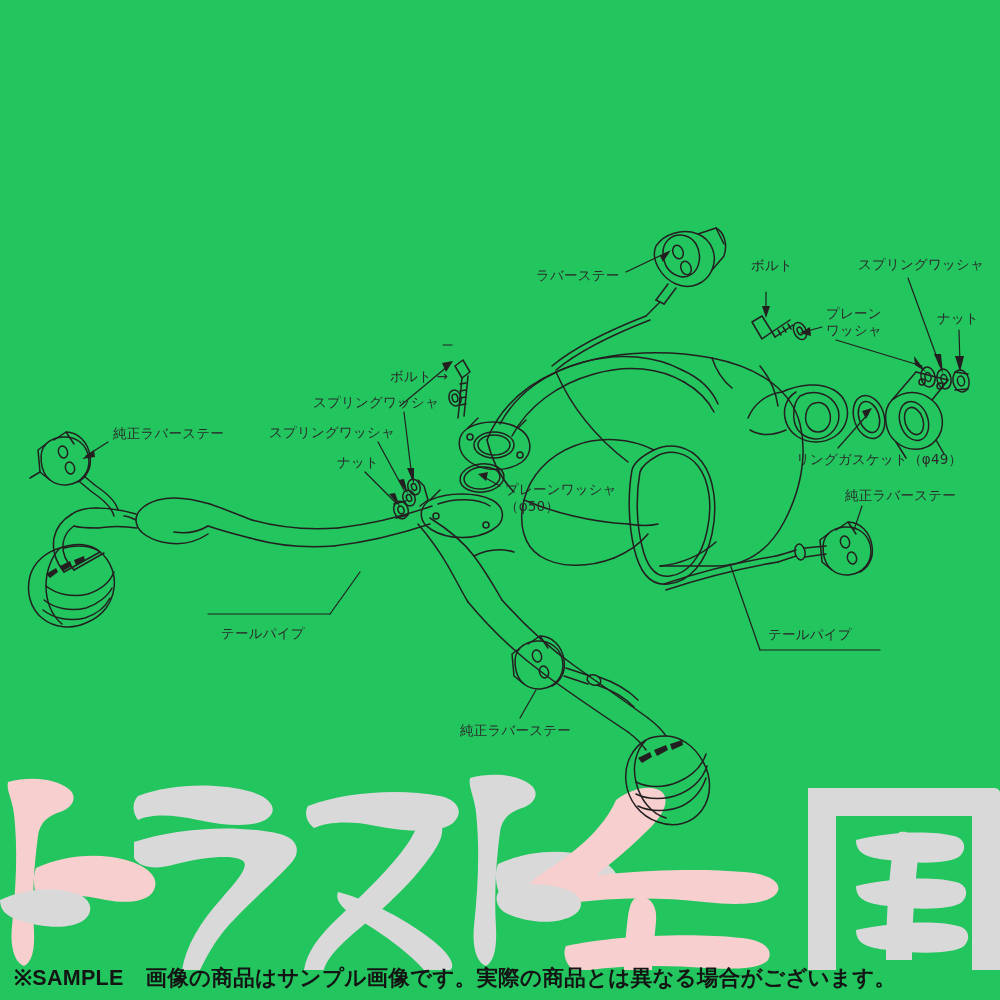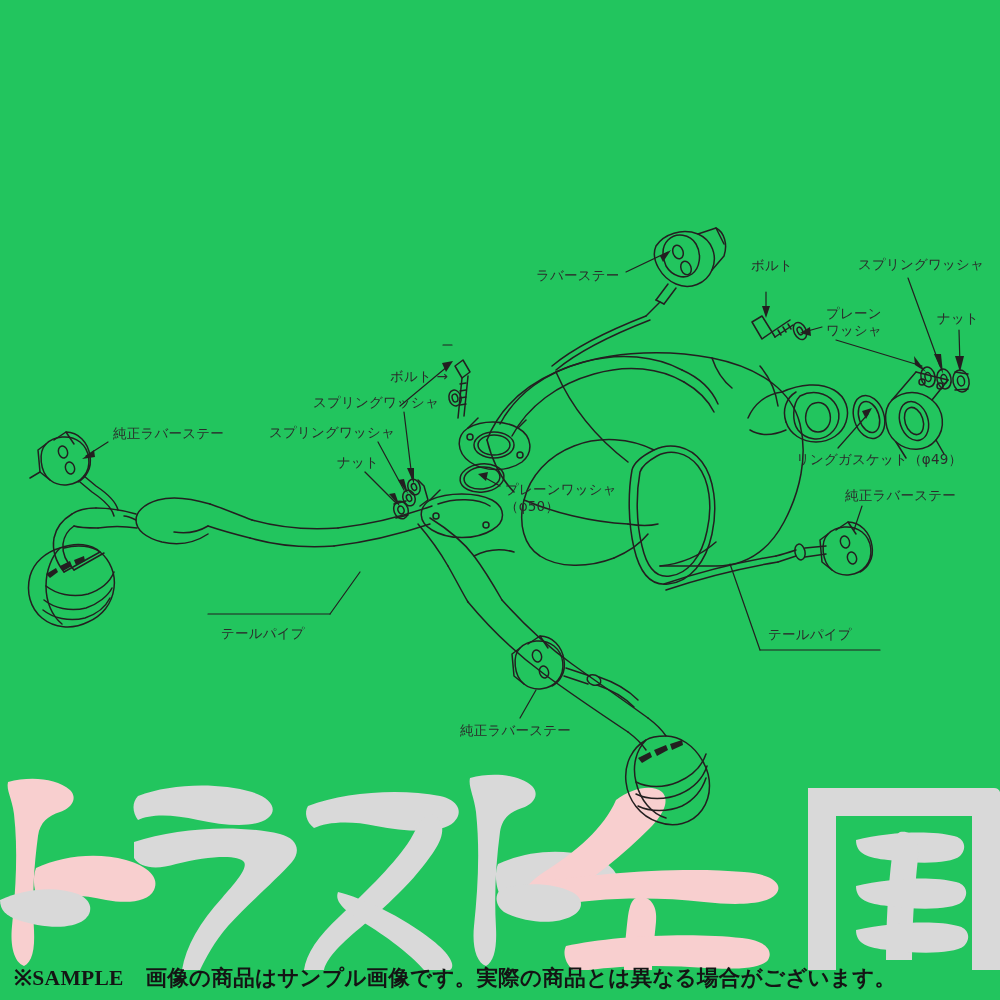--- a/index.html
+++ b/index.html
@@ -51,21 +51,21 @@
     white-space: nowrap;
     font-weight: 500;
   }
   .lbl.two { white-space: pre-line; }
   
   #caption {
     position: absolute;
     left: 14px;
     top: 962px;
     z-index: 4;
-    font-family: Liberation Serif, serif;
+    font-family: Liberation Sans, sans-serif;
     font-size: 21.5px;
     font-weight: 700;
     color: #141414;
     letter-spacing: 0.3px;
     white-space: nowrap;
   }
 </style>
 </head>
 <body>
 

